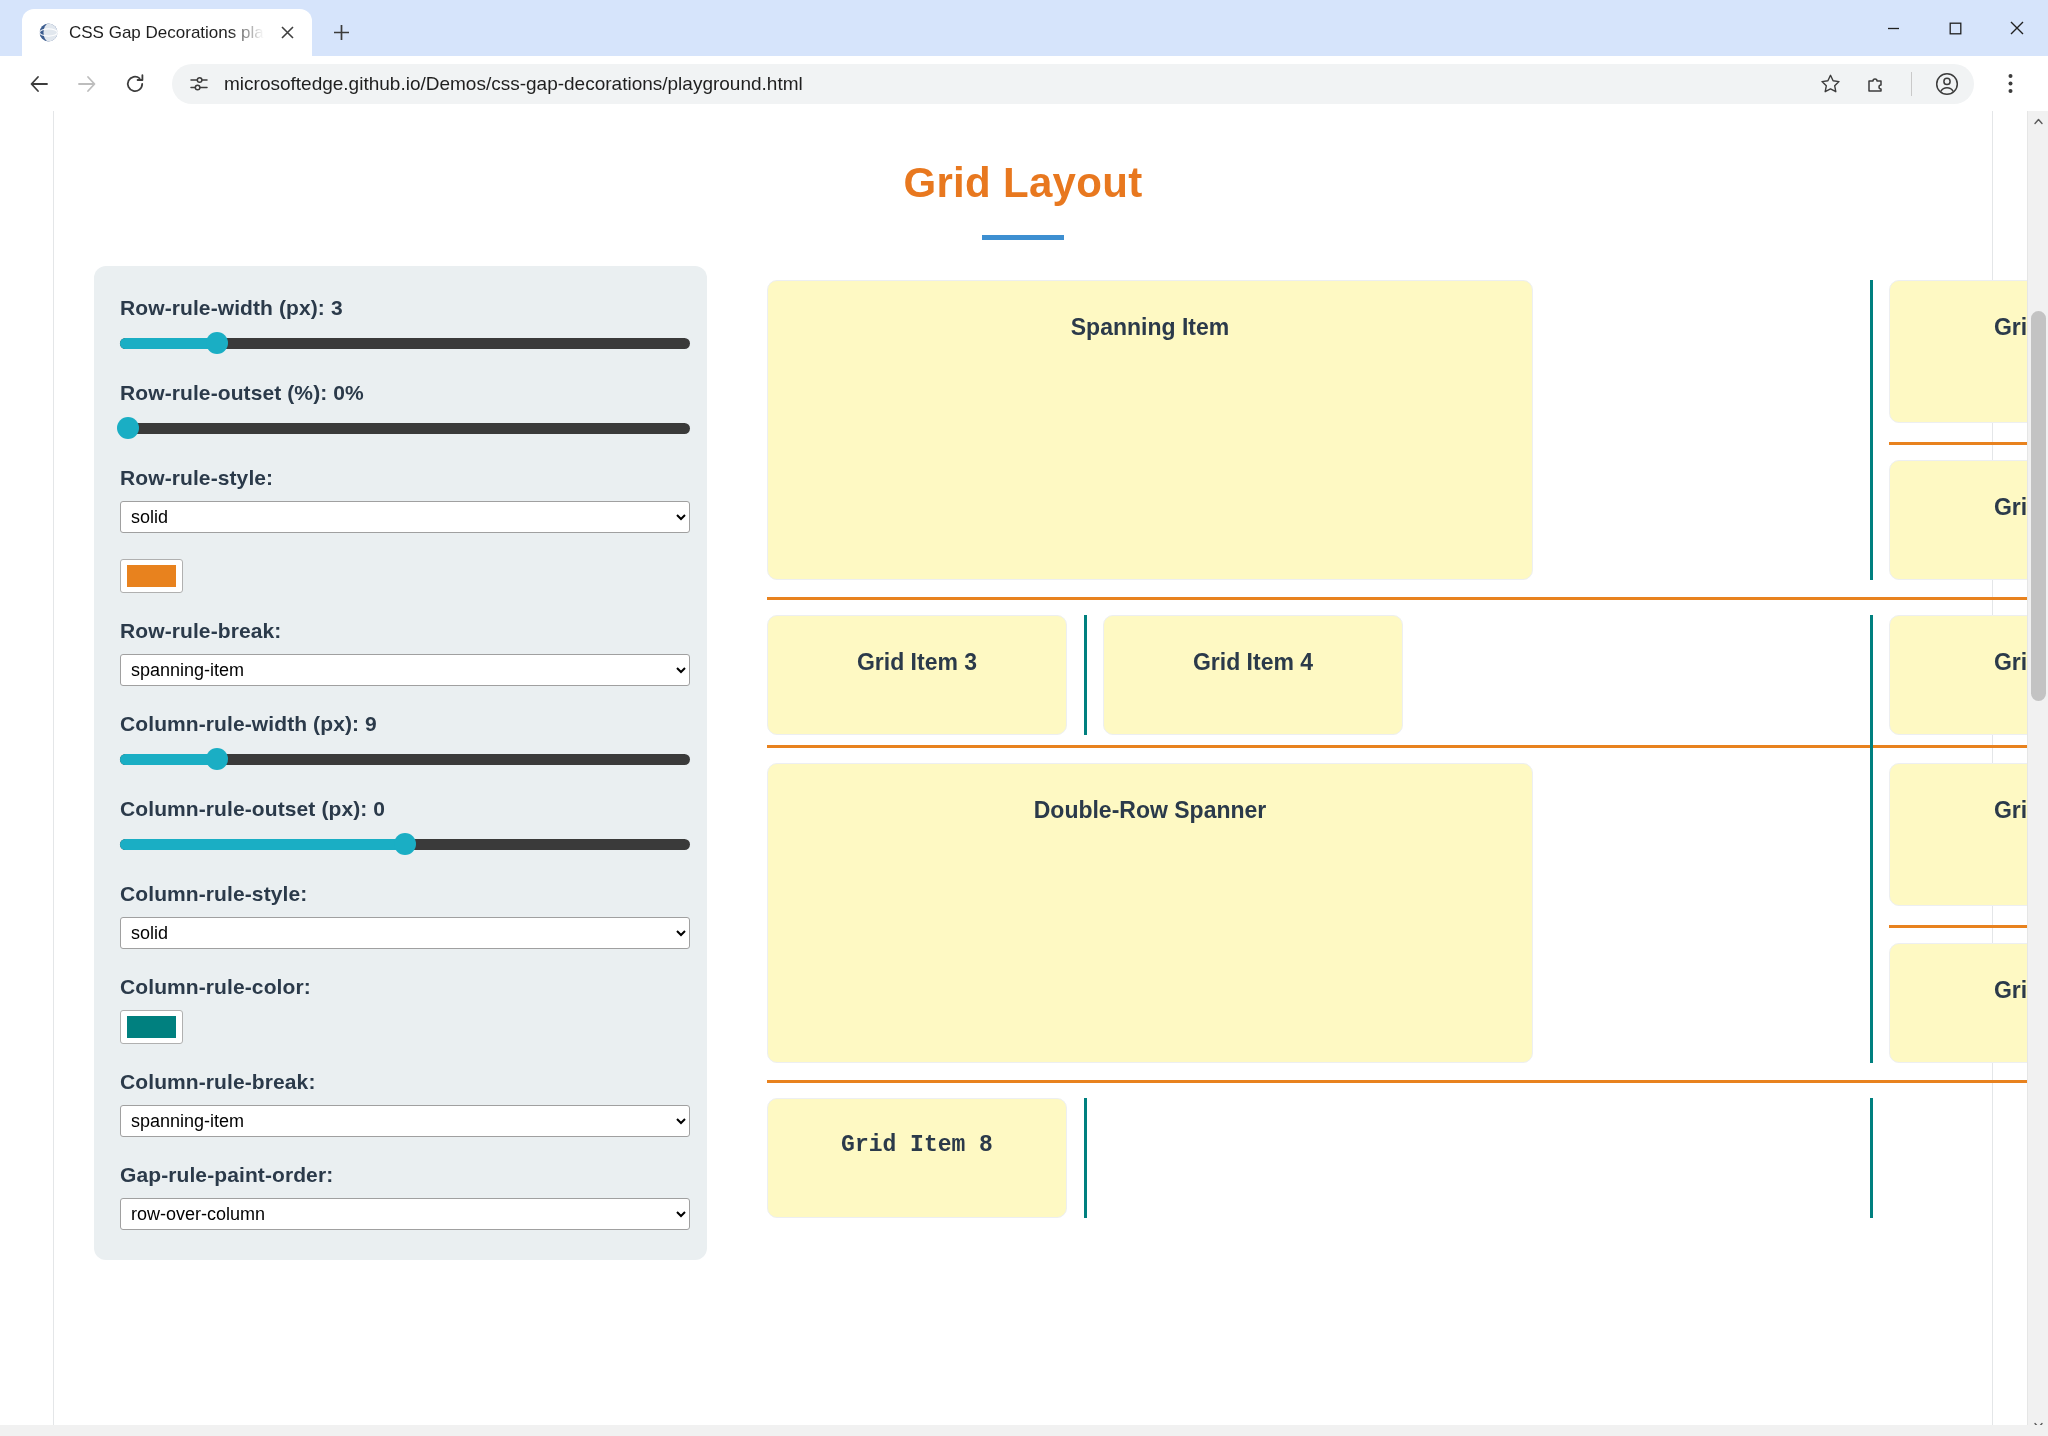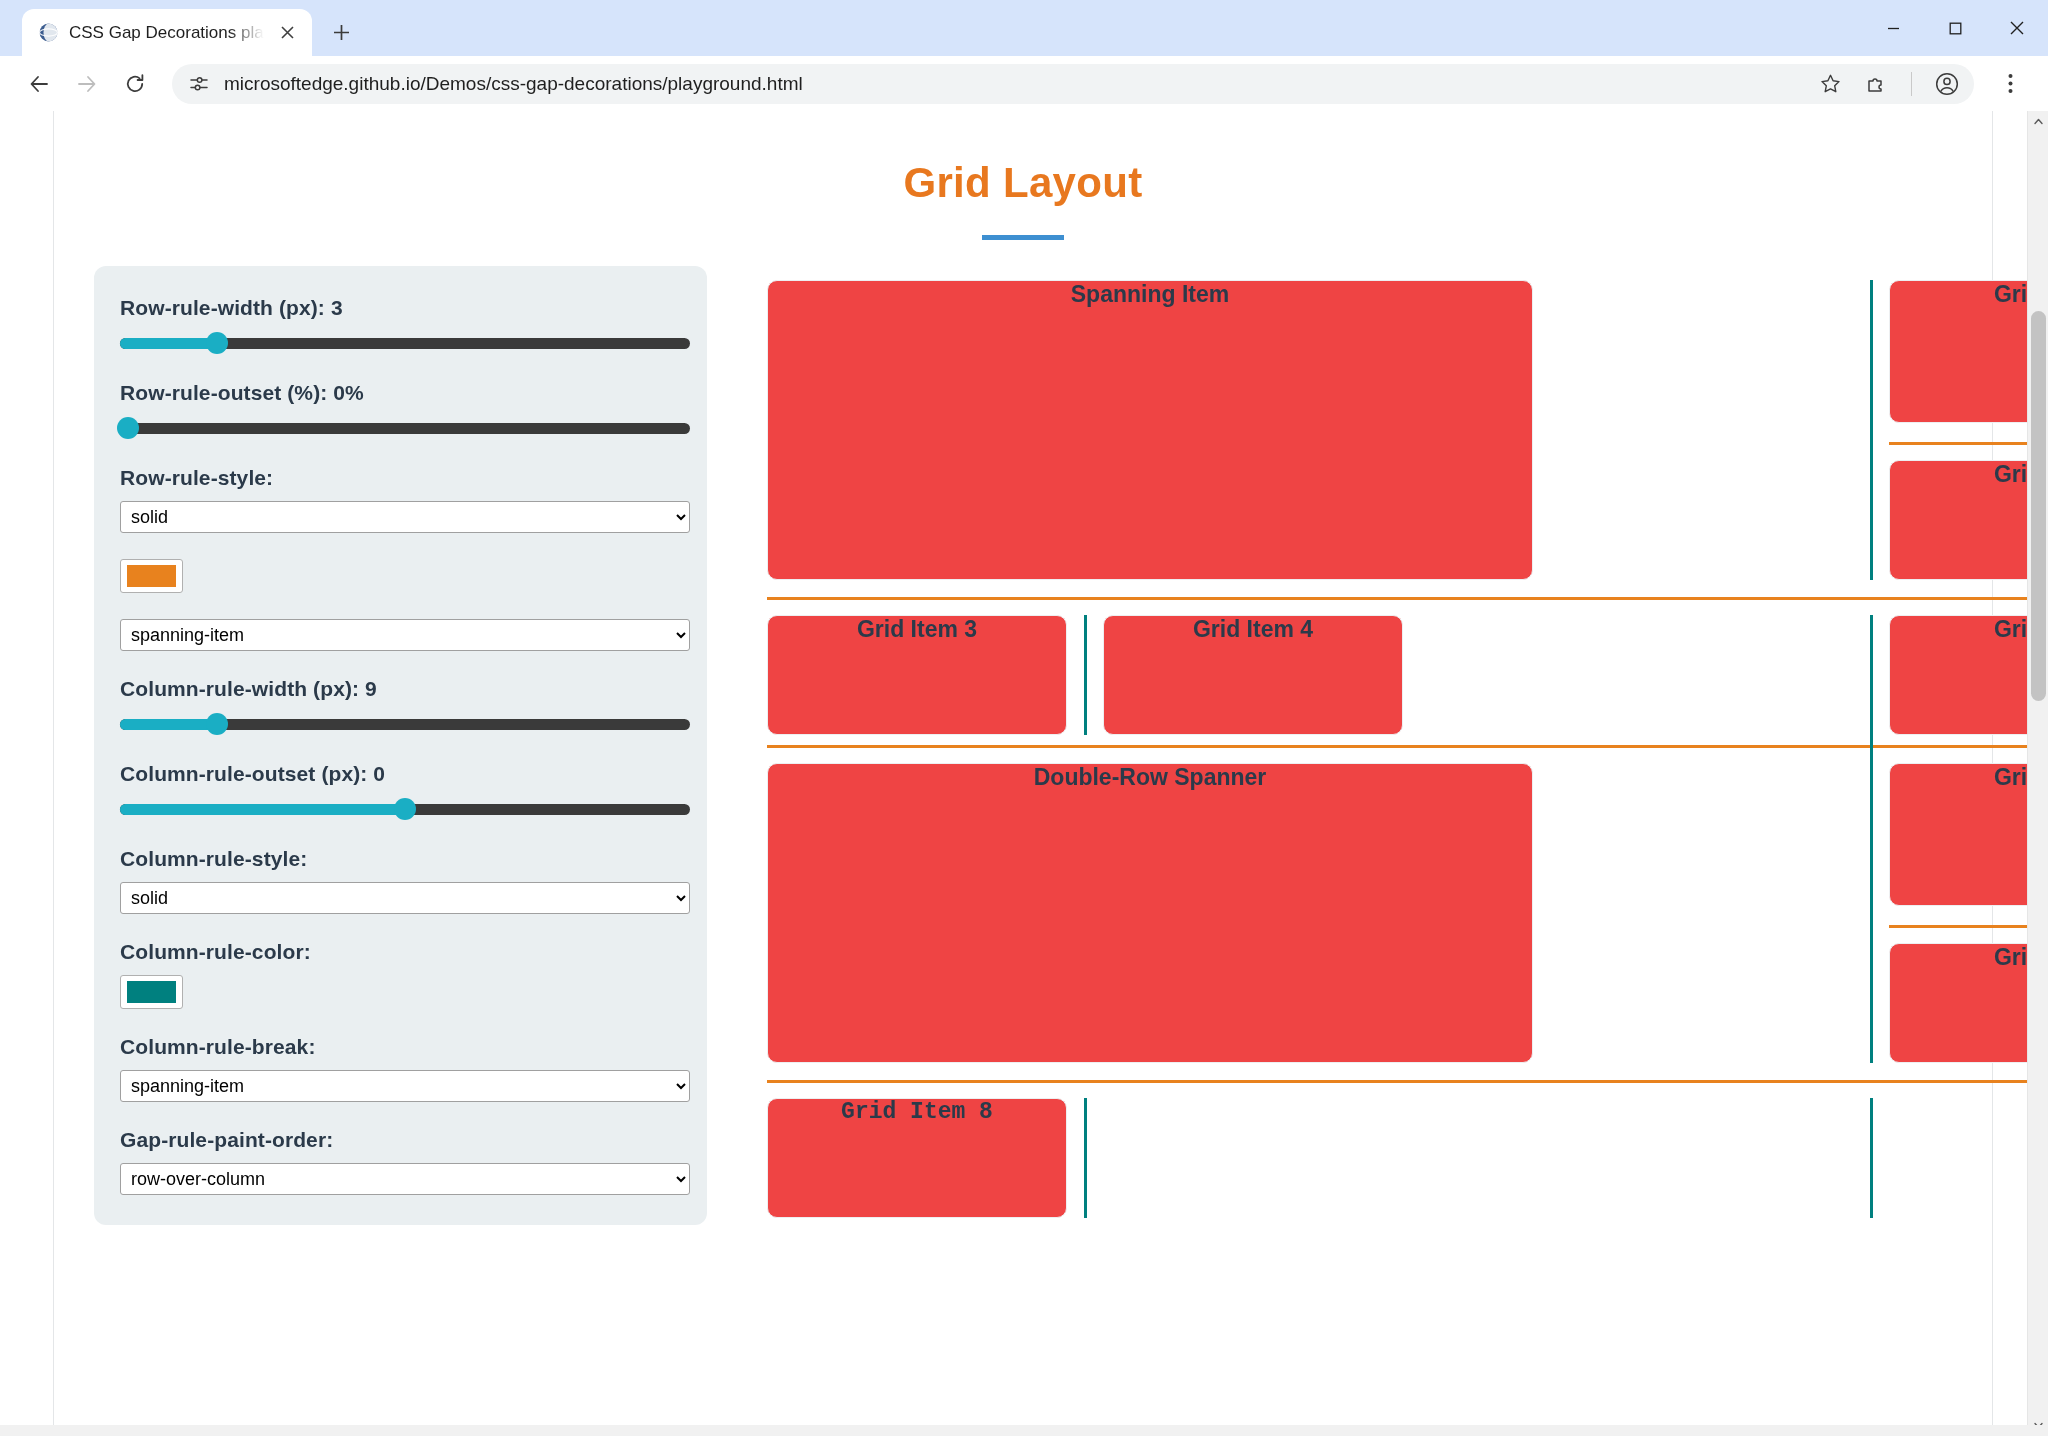--- a/index.html
+++ b/index.html
@@ -130,23 +130,23 @@
   .color-swatch i { display:block; width:100%; height:100%; }
 
   
   .grid-area {
     position:relative; margin-left: 60px; margin-right:86px; flex:1;
     padding-top: 4px;
   }
   
   .gwrap { position:relative; width:1524px; height:1105px; }
   .gbox {
-    position:absolute; background:#ef4444; border:1px solid #edeff1;
+    position:absolute; background:#fef9c3; border:1px solid #edeff1;
     border-radius:10px; display:flex; justify-content:center;
-    font-size:23px; font-weight:bold; color:#2b3a4a; 
+    font-size:23px; font-weight:bold; color:#2b3a4a; padding-top:33px;
   }
   .rule-h { position:absolute; height:3px; }
   .rule-v { position:absolute; width:3px; }
 
   
   .scrollbar {
     position:absolute; right:0; top:111px; width:21px; height:1325px;
     background:#f1f1f1; border-left:1px solid #e6e6e6;
   }
   .sb-arrow {
@@ -304,20 +304,21 @@
               </select>
             </div>
 
             <div class="ctl-block">
               <span class="color-swatch">
                 <i id="sw-row" style="background: rgb(232, 130, 30);"></i>
               </span>
             </div>
 
             <div class="ctl-block">
+              <div class="ctl-label">Row-rule-break:</div>
               <select class="ctl-select">
                 <option>spanning-item</option>
               </select>
             </div>
 
             <div class="ctl-block">
               <div class="ctl-label">Column-rule-width (px): 9</div>
               <div class="slider">
                 <div class="track"></div>
                 <div class="track-fill" style="width: 17%; background: rgb(26, 174, 196);"></div>

